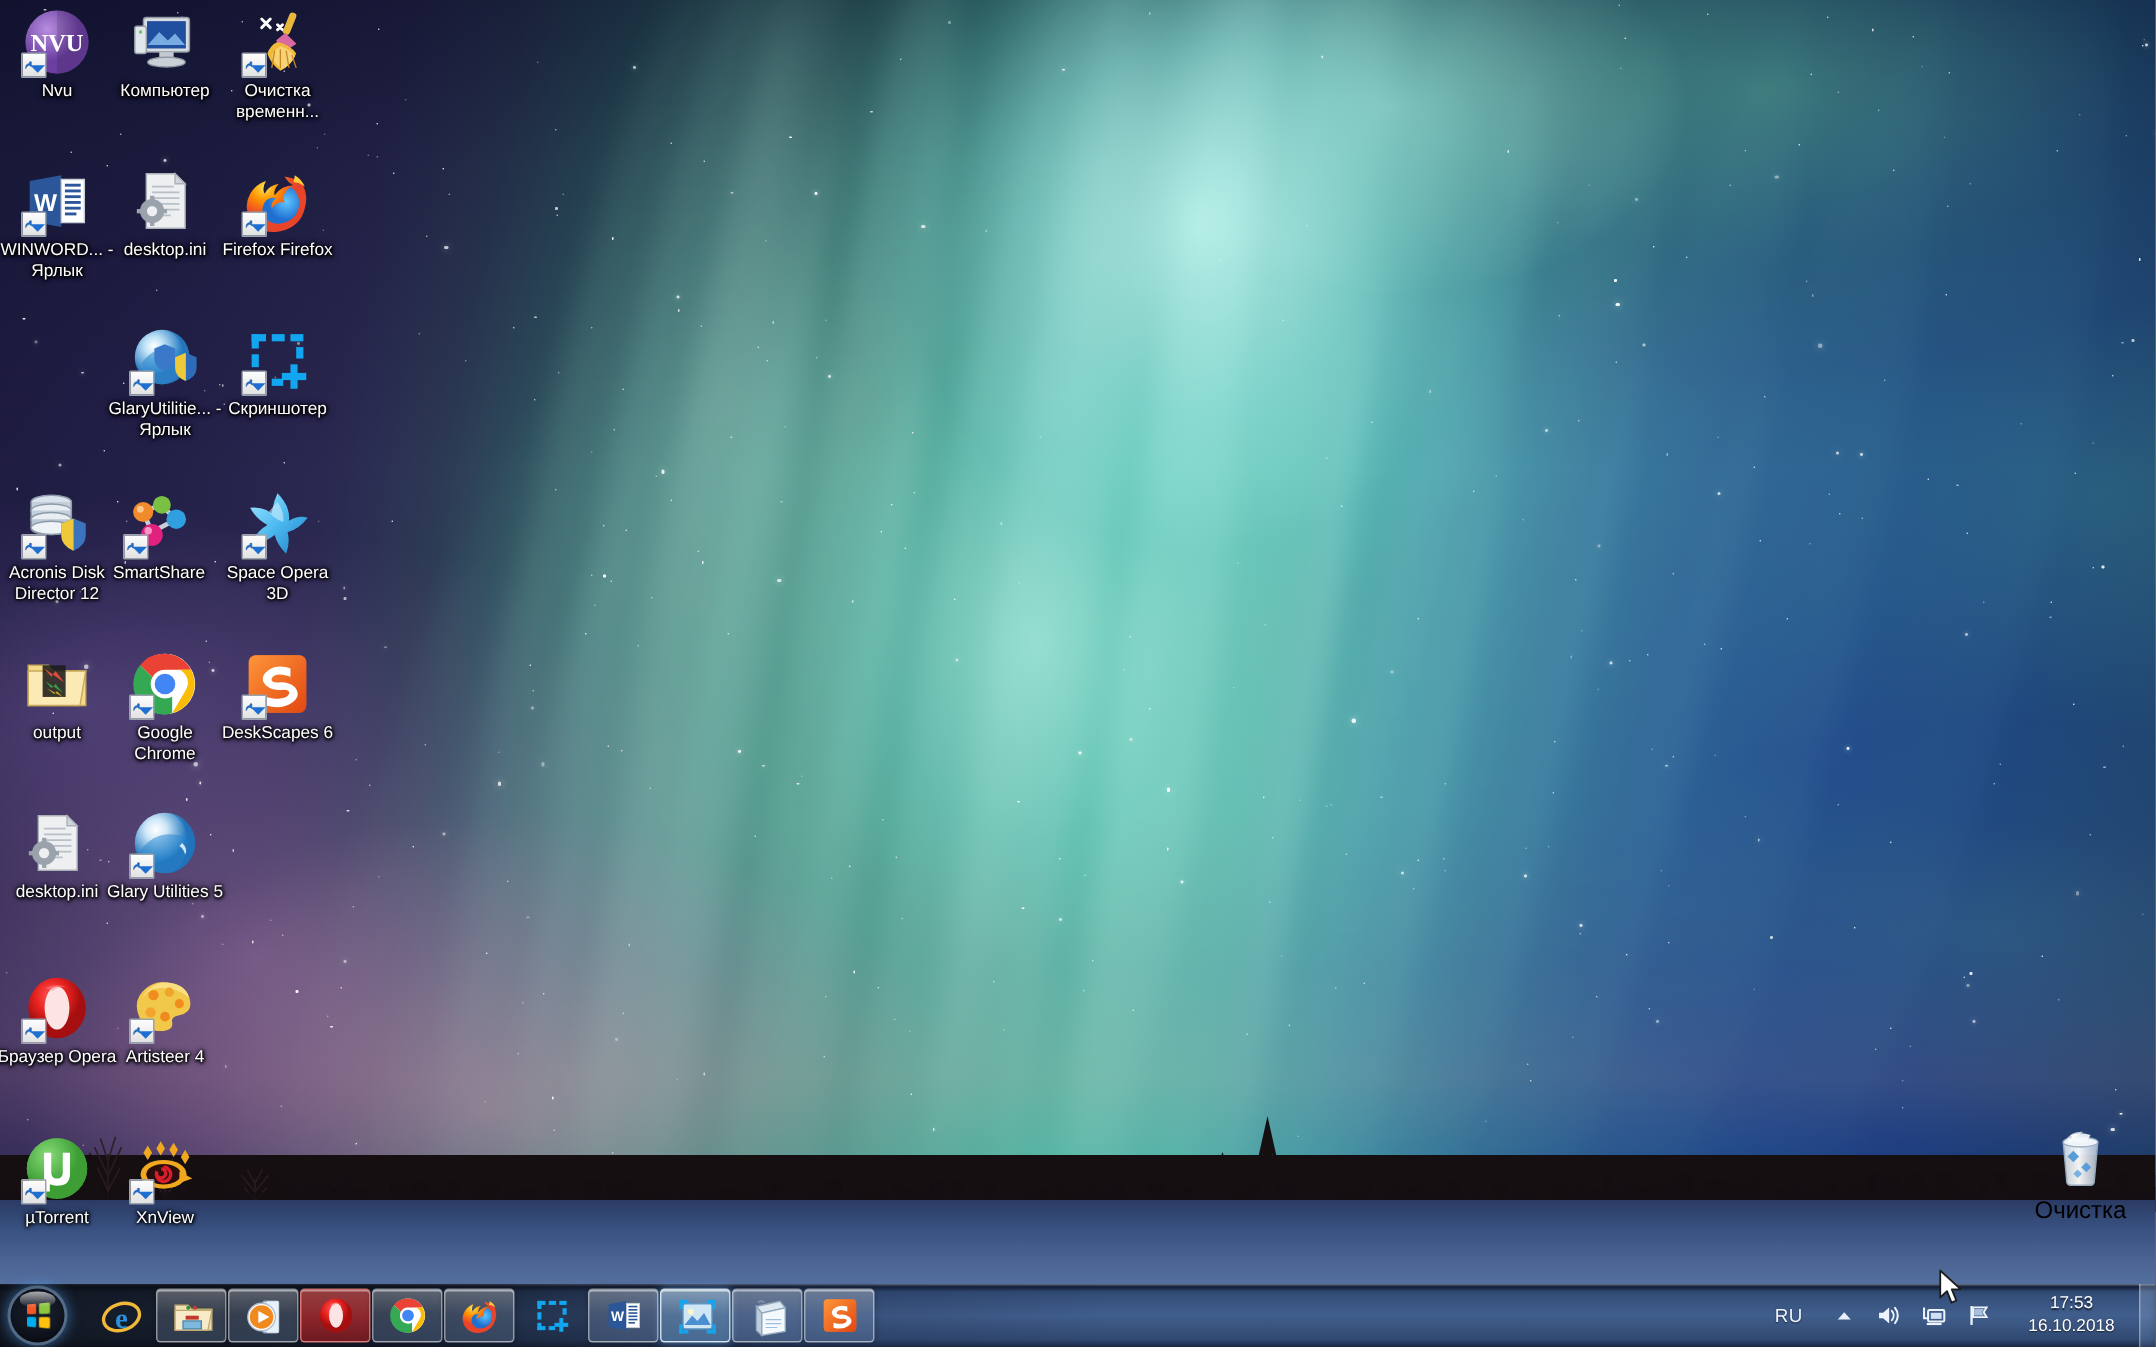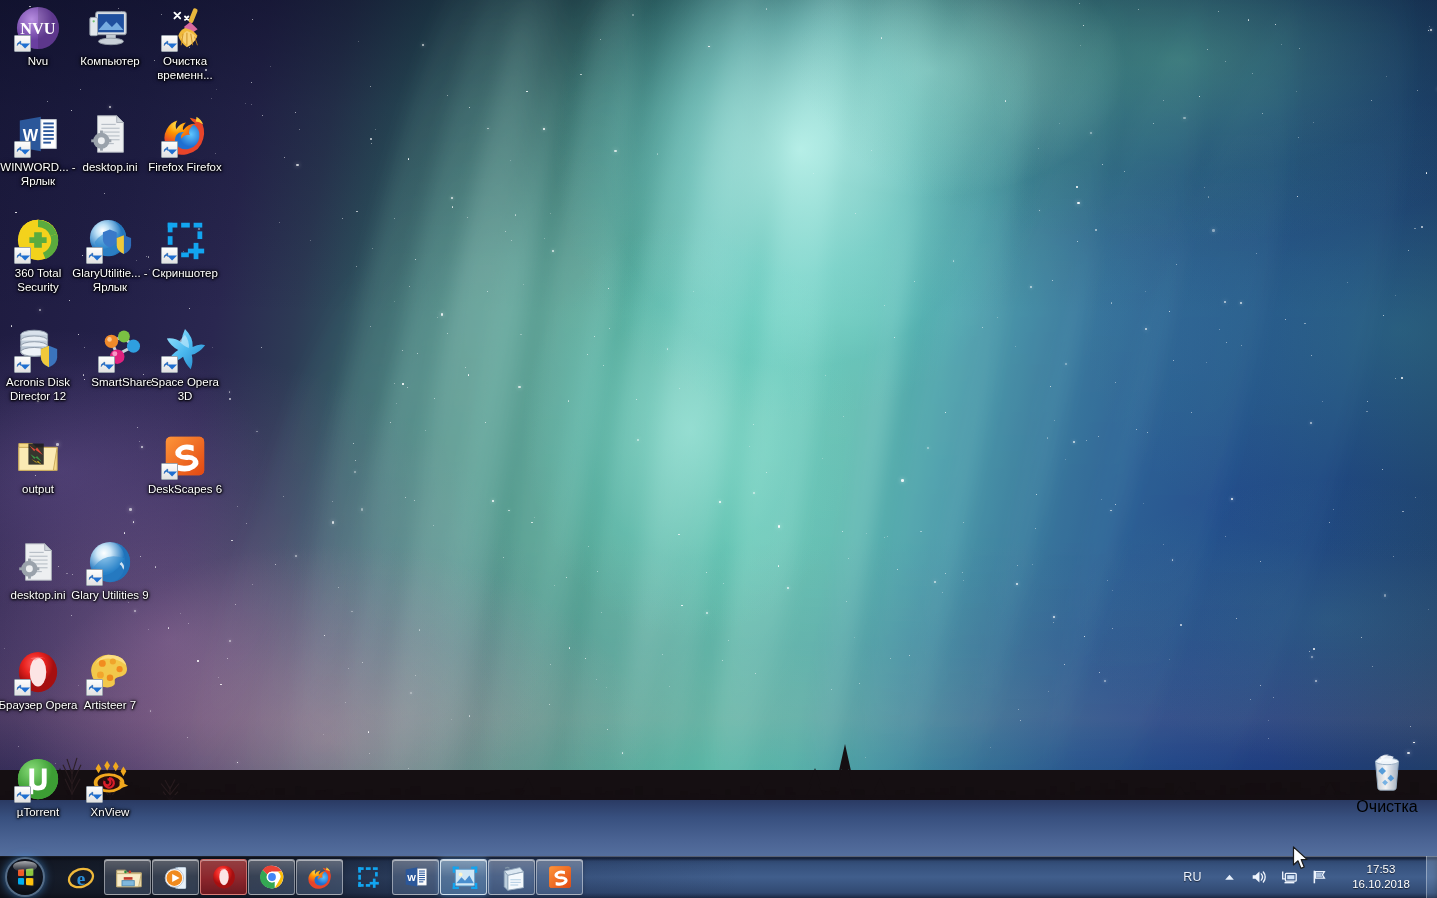--- a/index.html
+++ b/index.html
@@ -1174,38 +1174,20 @@
           <path d="M36 6 q5 3 7 8 q-4 -3 -8 -3 q1 -3 1 -5 z" fill="#ffcb3a"></path>
         </svg>
         <span class="shortcut">
           <svg class="sc-arrow" viewBox="0 0 12 12">
             <path d="M8.8 2.6 V7.6 L7.1 6 Q4.2 6.2 3.2 9.4 Q2.6 4.6 7.1 4.2 V2.6 Z" fill="#1f6fd0" stroke="#0d4a94" stroke-width=".5" stroke-linejoin="round"></path>
           </svg>
         </span>
       </div>
       <div class="lbl">Firefox Firefox</div>
     </div>
-    <div class="dicon" style="left: 0px; top: 216px;">
-      <div class="glyph">
-        <svg width="46" height="46" viewBox="0 0 48 48">
-          <circle cx="24" cy="24" r="21" fill="#f3d21c"></circle>
-          <path d="M24 3 a21 21 0 0 1 18.5 11 a21 21 0 0 1 -37 0 A21 21 0 0 1 24 3 z" fill="#f3d21c"></path>
-          <path d="M5.5 14 a21 21 0 0 0 37 0 a21 21 0 0 0 -37 0 z" fill="#f3d21c"></path>
-          <path d="M24 3 a21 21 0 0 1 19.9 14.5 l-7 2.3 A13.6 13.6 0 0 0 24 10.4 z" fill="#5aab3e"></path>
-          <path d="M43.9 17.5 a21 21 0 0 1 -12 26.6 l-2.8 -6.9 a13.6 13.6 0 0 0 7.8 -17.4 z" fill="#5aab3e"></path>
-          <path d="M20 16 h8 v5 h5 v6 h-5 v5 h-8 v-5 h-5 v-6 h5 z" fill="#5aab3e"></path>
-        </svg>
-        <span class="shortcut">
-          <svg class="sc-arrow" viewBox="0 0 12 12">
-            <path d="M8.8 2.6 V7.6 L7.1 6 Q4.2 6.2 3.2 9.4 Q2.6 4.6 7.1 4.2 V2.6 Z" fill="#1f6fd0" stroke="#0d4a94" stroke-width=".5" stroke-linejoin="round"></path>
-          </svg>
-        </span>
-      </div>
-      <div class="lbl">360 Total Security</div>
-    </div>
     <div class="dicon" style="left: 72px; top: 216px;">
       <div class="glyph">
         <svg width="46" height="46" viewBox="0 0 48 48">
           <defs>
             <radialGradient id="gu1" cx=".35" cy=".3">
               <stop offset="0" stop-color="#ffffff"></stop>
               <stop offset=".35" stop-color="#bfe2f7"></stop>
               <stop offset="1" stop-color="#2b7ec4"></stop>
             </radialGradient>
           </defs>
@@ -1267,21 +1249,21 @@
           <path d="M27 24 l8.5 -3.4 v22.4 q-8.5 -3.6 -8.5 -10.4 z" fill="#f0c93a"></path>
         </svg>
         <span class="shortcut">
           <svg class="sc-arrow" viewBox="0 0 12 12">
             <path d="M8.8 2.6 V7.6 L7.1 6 Q4.2 6.2 3.2 9.4 Q2.6 4.6 7.1 4.2 V2.6 Z" fill="#1f6fd0" stroke="#0d4a94" stroke-width=".5" stroke-linejoin="round"></path>
           </svg>
         </span>
       </div>
       <div class="lbl">Acronis Disk Director 12</div>
     </div>
-    <div class="dicon" style="left: 84px; top: 325px;">
+    <div class="dicon" style="left: 68px; top: 325px;">
       <div class="glyph">
         <svg width="46" height="46" viewBox="0 0 48 48">
           <g stroke="#c9cfd6" stroke-width="3.2">
             <path d="M13 16 L25 11"></path>
             <path d="M25 11 L36 21"></path>
             <path d="M13 16 L19 30"></path>
             <path d="M19 30 L36 21"></path>
           </g>
           <circle cx="13" cy="16" r="7" fill="#f08a2a"></circle>
           <circle cx="11" cy="14" r="2.4" fill="#ffd2a0" opacity=".85"></circle>
@@ -1324,20 +1306,38 @@
         <svg width="46" height="46" viewBox="0 0 48 48">
           <path d="M4 11 H18 L22 15 H44 V39 H4 Z" fill="#f4d98a" stroke="#c8a85a"></path>
           <path d="M4 15 H44 L40 39 H4 Z" fill="#fbeab4" stroke="#c8a85a"></path>
           <rect x="14" y="11" width="16" height="22" fill="#1b1b1b" opacity=".88"></rect>
           <path d="M15 13 l5 6 3 -4 6 8 z" fill="#e34a3a"></path>
           <path d="M16 22 l4 5 3 -3 5 6 z" fill="#3aa84a" opacity=".85"></path>
           <path d="M17 27 l5 4 2 -2 4 4 z" fill="#f0c320" opacity=".8"></path>
         </svg>
       </div>
       <div class="lbl">output</div>
+    </div>
+    <div class="dicon" style="left: 72px; top: 432px;">
+      <div class="glyph">
+        <svg width="46" height="46" viewBox="0 0 48 48">
+          <circle cx="24" cy="24" r="21" fill="#fff"></circle>
+          <path d="M24 3 A21 21 0 0 1 42.2 14 H24 A10 10 0 0 0 15.2 19.3 L6.6 11 A21 21 0 0 1 24 3 z" fill="#ea4335"></path>
+          <path d="M42.2 14 A21 21 0 0 1 29 44.3 L38 29 A10 10 0 0 0 34 14 z" fill="#fbbc05"></path>
+          <path d="M29 44.3 A21 21 0 0 1 6.6 11 l8.6 8.3 A10 10 0 0 0 24 34 q3 0 5 -1.2 z" fill="#34a853"></path>
+          <circle cx="24" cy="24" r="9.6" fill="#fff"></circle>
+          <circle cx="24" cy="24" r="7.2" fill="#4285f4"></circle>
+        </svg>
+        <span class="shortcut">
+          <svg class="sc-arrow" viewBox="0 0 12 12">
+            <path d="M8.8 2.6 V7.6 L7.1 6 Q4.2 6.2 3.2 9.4 Q2.6 4.6 7.1 4.2 V2.6 Z" fill="#1f6fd0" stroke="#0d4a94" stroke-width=".5" stroke-linejoin="round"></path>
+          </svg>
+        </span>
+      </div>
+      <div class="lbl">Google Chrome</div>
     </div>
     <div class="dicon" style="left: 147px; top: 432px;">
       <div class="glyph">
         <svg width="46" height="46" viewBox="0 0 48 48">
           <rect x="4" y="4" width="40" height="40" rx="5" fill="#f26a21"></rect>
           <rect x="4" y="4" width="40" height="40" rx="5" fill="url(#dsG)"></rect>
           <defs>
             <linearGradient id="dsG" x1="0" y1="0" x2="1" y2="1">
               <stop offset="0" stop-color="#ff9a3c" stop-opacity=".9"></stop>
               <stop offset="1" stop-color="#e0430f" stop-opacity=".9"></stop>
@@ -1394,21 +1394,21 @@
           <path d="M24 3 a21 21 0 0 1 0 42 a16 21 0 0 0 0 -42 z" fill="#1b6cb3" opacity=".5"></path>
           <path d="M7 29 q12 -16 32 -9 q-7 16 -23 18 q-7 -3 -9 -9 z" fill="#2e8bd0" opacity=".55"></path>
           <path d="M36 24 q4 4 2 8 q-1 -4 -4 -6 z" fill="#fff" opacity=".8"></path>
         </svg>
         <span class="shortcut">
           <svg class="sc-arrow" viewBox="0 0 12 12">
             <path d="M8.8 2.6 V7.6 L7.1 6 Q4.2 6.2 3.2 9.4 Q2.6 4.6 7.1 4.2 V2.6 Z" fill="#1f6fd0" stroke="#0d4a94" stroke-width=".5" stroke-linejoin="round"></path>
           </svg>
         </span>
       </div>
-      <div class="lbl">Glary Utilities 9</div>
+      <div class="lbl">Glary Utilities 5</div>
     </div>
     <div class="dicon" style="left: 0px; top: 648px;">
       <div class="glyph">
         <svg width="46" height="46" viewBox="0 0 48 48">
           <defs>
             <radialGradient id="opG" cx=".4" cy=".3">
               <stop offset="0" stop-color="#ff5b5b"></stop>
               <stop offset=".55" stop-color="#e8231f"></stop>
               <stop offset="1" stop-color="#a60f10"></stop>
             </radialGradient>
@@ -1436,21 +1436,21 @@
           <circle cx="34" cy="21" r="3.2" fill="#f28c1e"></circle>
           <circle cx="14" cy="27" r="3.6" fill="#f2a52c"></circle>
           <circle cx="24" cy="30" r="3.4" fill="#ee8b1c"></circle>
         </svg>
         <span class="shortcut">
           <svg class="sc-arrow" viewBox="0 0 12 12">
             <path d="M8.8 2.6 V7.6 L7.1 6 Q4.2 6.2 3.2 9.4 Q2.6 4.6 7.1 4.2 V2.6 Z" fill="#1f6fd0" stroke="#0d4a94" stroke-width=".5" stroke-linejoin="round"></path>
           </svg>
         </span>
       </div>
-      <div class="lbl">Artisteer 7</div>
+      <div class="lbl">Artisteer 4</div>
     </div>
     <div class="dicon" style="left: 0px; top: 755px;">
       <div class="glyph">
         <svg width="46" height="46" viewBox="0 0 48 48">
           <circle cx="24" cy="24" r="21" fill="#54b948"></circle>
           <circle cx="24" cy="24" r="21" fill="url(#utG)"></circle>
           <defs>
             <radialGradient id="utG" cx=".35" cy=".28">
               <stop offset="0" stop-color="#8fe07f" stop-opacity=".85"></stop>
               <stop offset="1" stop-color="#3a9b32" stop-opacity=".9"></stop>

